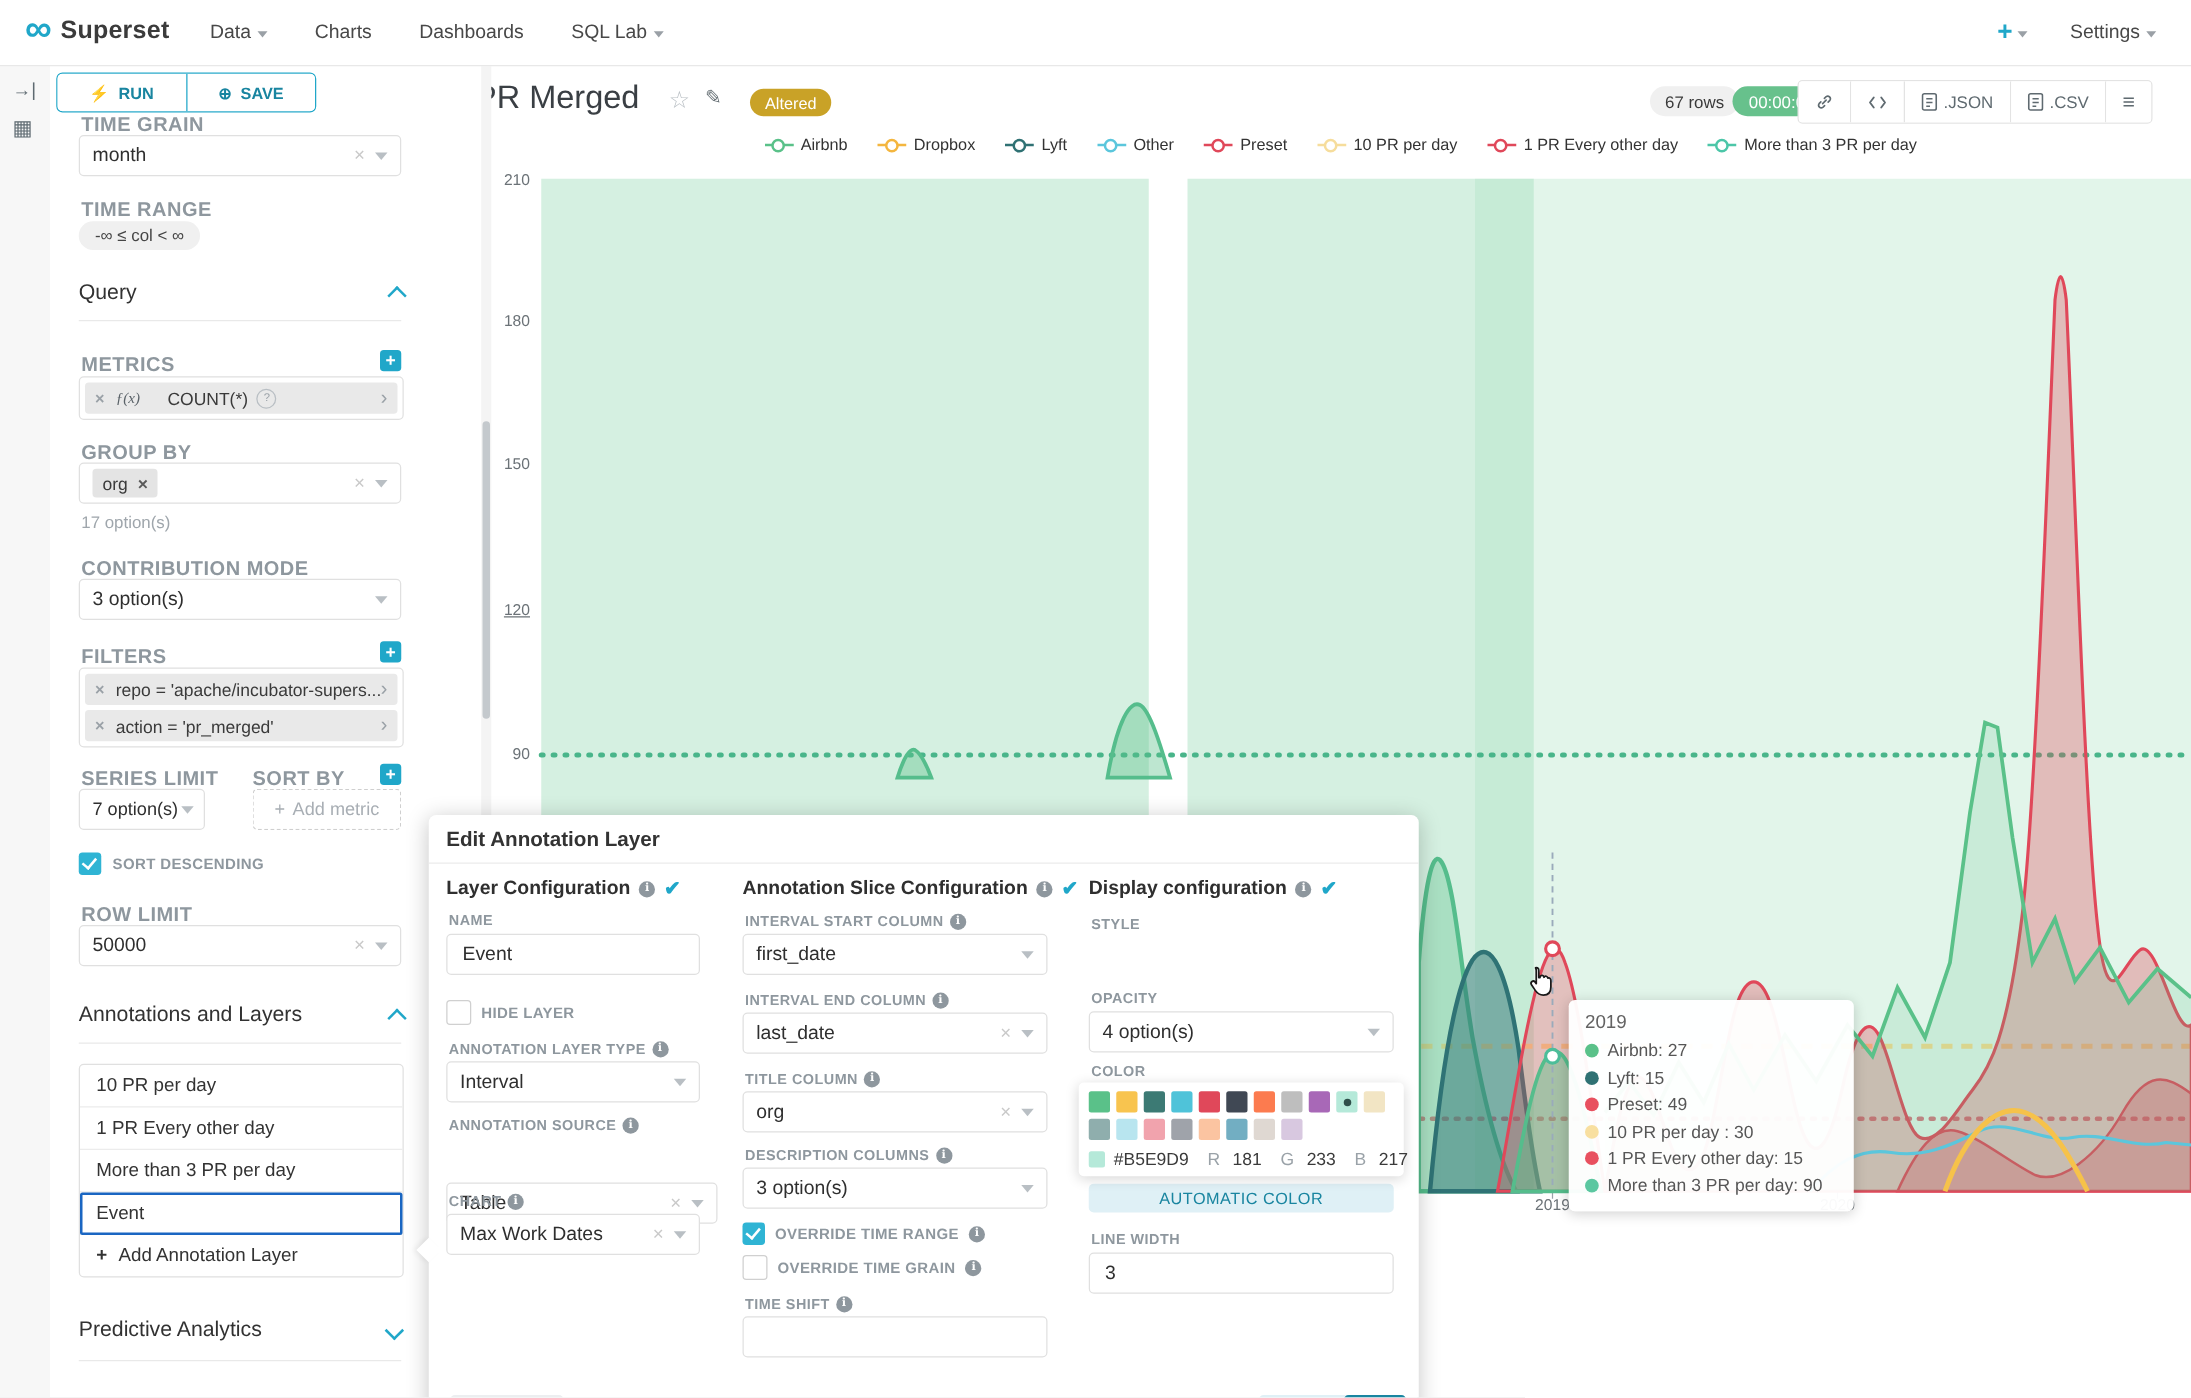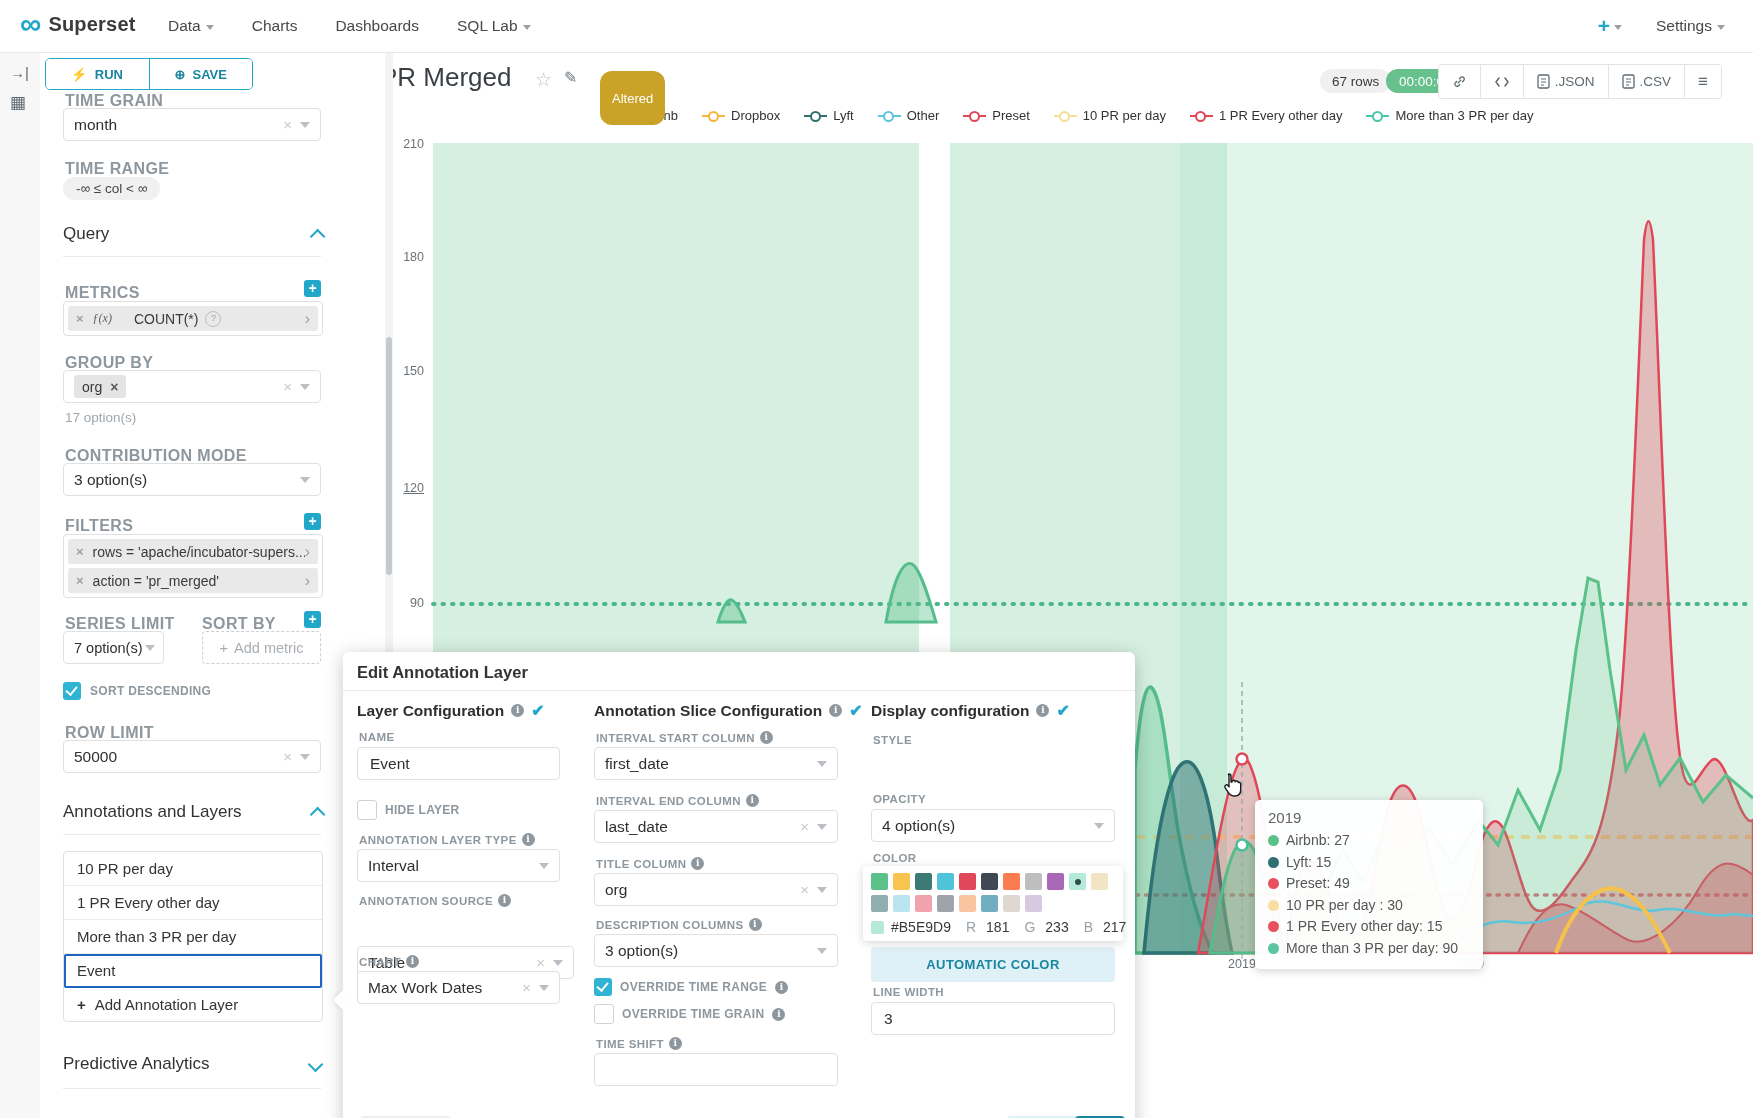--- a/index.html
+++ b/index.html
@@ -57,21 +57,21 @@
   .annrow{height:33px;display:flex;align-items:center;padding:0 13px;font-size:15px;color:#333;border-bottom:1px solid #ececec;cursor:pointer;}
   .annrow:last-child{border-bottom:none;}
   .annrow.selected{outline:2px solid #1a66c2;outline-offset:-2px;border-radius:2px;}
   .annrow .plus-dark{font-weight:bold;color:#333;margin-right:9px;font-size:15px;}
   .scrollbar{left:385px;top:52px;width:8px;height:1066px;background:#f4f4f4;z-index:35;}
   .scrollthumb{left:386px;top:337px;width:6px;height:238px;background:#c4c9cd;border-radius:3px;z-index:36;}
 
   
   .chart-title{left:380px;top:62px;font-size:26px;color:#3a3f44;z-index:20;}
   .hicon{color:#b9bfc4;font-size:19px;z-index:20;}
-  .badge-altered{left:600px;top:71px;height:22px;background:#c9a227;border-radius:12px;color:#fff;font-size:13px;display:inline-flex;align-items:center;padding:16px 12px;z-index:20;}
+  .badge-altered{left:600px;top:71px;height:22px;background:#c9a227;border-radius:12px;color:#fff;font-size:13px;display:inline-flex;align-items:center;padding:0 12px;z-index:20;}
   .badge-rows{left:1320px;top:69px;height:24px;background:#f0f0f0;border-radius:12px;color:#3a3a3a;font-size:13.5px;display:inline-flex;align-items:center;padding:0 12px;z-index:20;}
   .badge-timer{left:1386px;top:69px;height:24px;background:#67c18c;border-radius:12px;color:#fff;font-size:13.5px;display:inline-flex;align-items:center;padding:0 13px;z-index:20;}
   .btngroup{right:31px;top:64px;height:33px;display:flex;border:1px solid #e3e3e3;border-radius:4px;overflow:hidden;background:#fff;z-index:20;}
   .btngroup .gbtn{display:flex;align-items:center;justify-content:center;gap:5px;padding:0 13px;border-right:1px solid #e3e3e3;color:#5f6a70;font-size:13.5px;cursor:pointer;background:#fff;}
   .btngroup .gbtn:last-child{border-right:none;}
 
   
   .legend{left:392px;top:108px;width:1361px;display:flex;justify-content:center;gap:24px;z-index:5;}
   .lgitem{display:flex;align-items:center;gap:6px;font-size:13px;color:#333;}
   .lgmark{width:23px;height:10px;position:relative;}
@@ -108,21 +108,21 @@
   .m-select{position:absolute;height:33px;box-sizing:border-box;}
   .m-check{position:absolute;display:flex;align-items:center;gap:8px;}
   .colorpanel{position:absolute;left:520px;top:214px;width:260px;background:#fff;border-radius:4px;box-shadow:0 2px 10px rgba(0,0,0,0.16);padding:7px 8px 6px;box-sizing:border-box;z-index:5;}
   .swrow{display:flex;gap:5px;margin-bottom:5px;}
   .swatch{width:17px;height:17px;border-radius:2px;position:relative;cursor:pointer;flex:none;}
   .swatch.selected::after{content:"";position:absolute;left:5.5px;top:5.5px;width:6px;height:6px;border-radius:50%;background:#2f4f4a;}
   .hexrow{display:flex;align-items:center;gap:7px;margin-top:7px;font-size:14px;color:#3a3a3a;}
   .hexswatch{width:13px;height:13px;border-radius:2px;background:#B5E9D9;flex:none;}
   .rgb{color:#9aa2a8;margin-left:8px;}
   .rgbv{color:#3a3a3a;margin-left:3px;}
-  .autocolor{position:absolute;left:528px;top:295px;width:244px;height:35px;background:#dff0f6;border-radius:4px;color:#1985a0;font-weight:bold;font-size:13px;display:flex;align-items:center;justify-content:center;letter-spacing:.4px;cursor:pointer;}
+  .autocolor{position:absolute;left:528px;top:295px;width:244px;height:23px;background:#dff0f6;border-radius:4px;color:#1985a0;font-weight:normal;font-size:13px;display:flex;align-items:center;justify-content:center;letter-spacing:.4px;cursor:pointer;}
   .mbtn{position:absolute;height:28px;border-radius:4px;display:flex;align-items:center;justify-content:center;font-size:13px;font-weight:bold;letter-spacing:.4px;cursor:pointer;padding:0 16px;box-sizing:border-box;text-align:right;}
   .mbtn.remove{left:17px;top:464px;background:#eceef0;color:#1a6179;}
   .mbtn.apply{left:664px;top:464px;background:#dff0f6;color:#1985a0;}
   .mbtn.ok{left:732px;top:464px;background:#1985a0;color:#fff;padding-left:14px;}
 
   
   .cursor{left:1222px;top:772px;z-index:70;}
 </style>
 </head>
 <body>
@@ -225,21 +225,21 @@
     <div class="abs select" style="left:23px;top:411px;width:258px;box-sizing:border-box;">
       <span class="grow">3 option(s)</span>
       <span class="sarrow"></span>
     </div>
 
     <div class="abs ctl-label" style="left:25px;top:465px;">FILTERS</div>
     <div class="abs plusbtn" style="left:264px;top:461px;">+</div>
     <div class="abs chipbox" style="left:23px;top:482px;width:250px;">
       <div class="chip" style="margin-bottom:4px;">
         <span class="cx">×</span>
-        <span style="overflow:hidden;white-space:nowrap;">rows = 'apache/incubator-supers...</span>
+        <span style="overflow:hidden;white-space:nowrap;">repo = 'apache/incubator-supers...</span>
         <span class="carr">›</span>
       </div>
       <div class="chip">
         <span class="cx">×</span>
         <span>action = 'pr_merged'</span>
         <span class="carr">›</span>
       </div>
     </div>
 
     <div class="abs ctl-label" style="left:25px;top:563px;">SERIES LIMIT</div>

